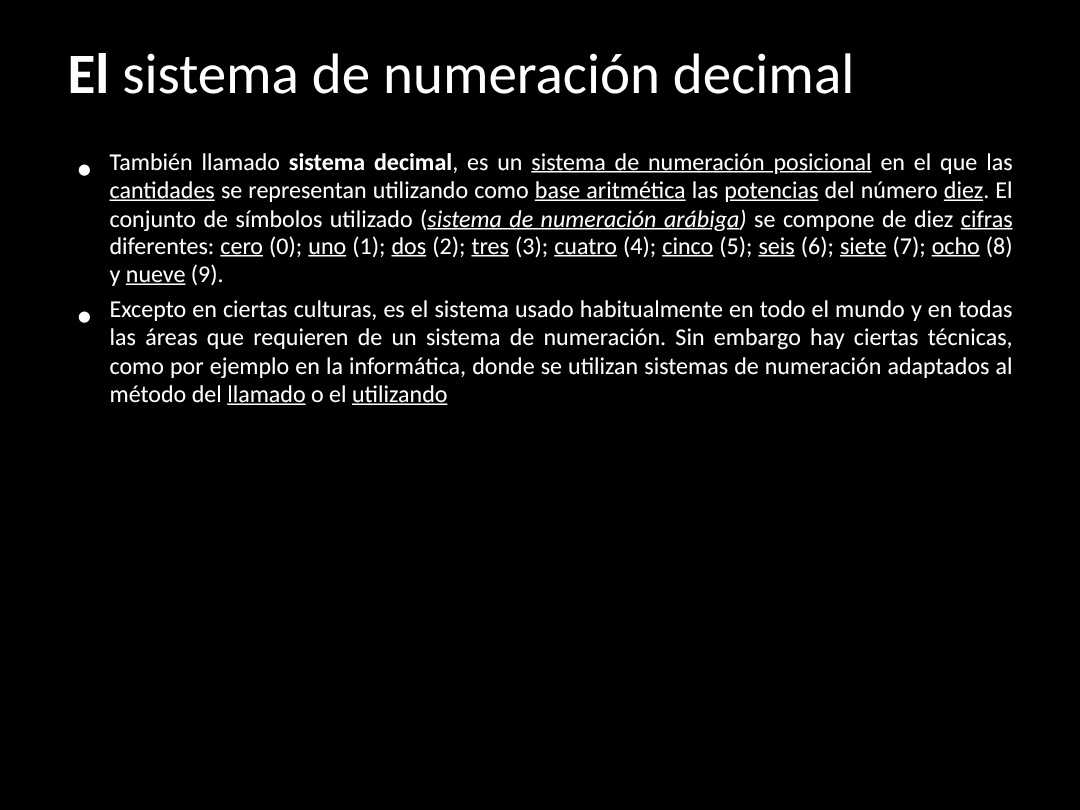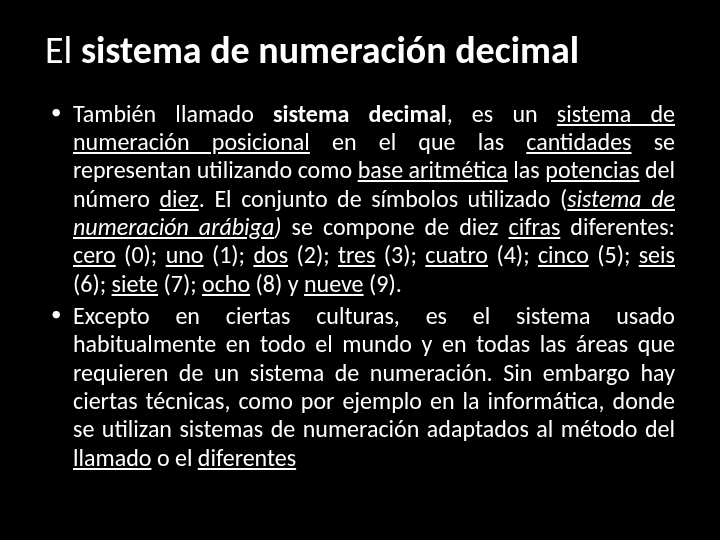--- a/index.html
+++ b/index.html
@@ -18,32 +18,32 @@
     height: 540px;
     padding: 30px 45px 30px 45px;
   }
   .title {
     font-size: 38px;
     color: #fff;
     margin: 0 0 28px 0;
     text-align: left;
     line-height: 1.1;
   }
-  .title .light { font-weight: 400; }
-  .title .bold { font-weight: 700; }
+  .title .light { font-weight: 700; }
+  .title .bold { font-weight: 400; }
   ul.body {
     list-style: none;
     margin: 0;
     padding: 0;
   }
   ul.body li {
     position: relative;
     padding-left: 28px;
     margin-bottom: 4px;
-    font-size: 24px;
+    font-size: 16px;
     line-height: 1.18;
     text-align: justify;
     text-justify: inter-word;
   }
   ul.body li::before {
     content: "•";
     position: absolute;
     left: 6px;
     top: 0;
     font-size: 21px;
@@ -55,15 +55,15 @@
 </style>
 </head>
 <body>
 
 <div class="slide">
   <h1 class="title">
     <span class="light">El </span><span class="bold">sistema de numeración decimal</span>
   </h1>
   <ul class="body">
       <li><span>También llamado </span><span class="b">sistema decimal</span><span>, es un </span><span class="u">sistema de numeración posicional</span><span> en el que las </span><span class="u">cantidades</span><span> se representan utilizando como </span><span class="u">base aritmética</span><span> las </span><span class="u">potencias</span><span> del número </span><span class="u">diez</span><span>. El conjunto de símbolos utilizado (</span><span class="i u">sistema de numeración arábiga</span><span class="i">)</span><span> se compone de diez </span><span class="u">cifras</span><span> diferentes: </span><span class="u">cero</span><span> (0); </span><span class="u">uno</span><span> (1); </span><span class="u">dos</span><span> (2); </span><span class="u">tres</span><span> (3); </span><span class="u">cuatro</span><span> (4); </span><span class="u">cinco</span><span> (5); </span><span class="u">seis</span><span> (6); </span><span class="u">siete</span><span> (7); </span><span class="u">ocho</span><span> (8) y </span><span class="u">nueve</span><span> (9).</span></li>
-      <li><span>Excepto en ciertas culturas, es el sistema usado habitualmente en todo el mundo y en todas las áreas que requieren de un sistema de numeración. Sin embargo hay ciertas técnicas, como por ejemplo en la informática, donde se utilizan sistemas de numeración adaptados al método del </span><span class="u">llamado</span><span> o el </span><span class="u">diferentes</span></li>
+      <li><span>Excepto en ciertas culturas, es el sistema usado habitualmente en todo el mundo y en todas las áreas que requieren de un sistema de numeración. Sin embargo hay ciertas técnicas, como por ejemplo en la informática, donde se utilizan sistemas de numeración adaptados al método del </span><span class="u">llamado</span><span> o el </span><span class="u">utilizando</span></li>
     </ul>
 </div>
 
 </body></html>

